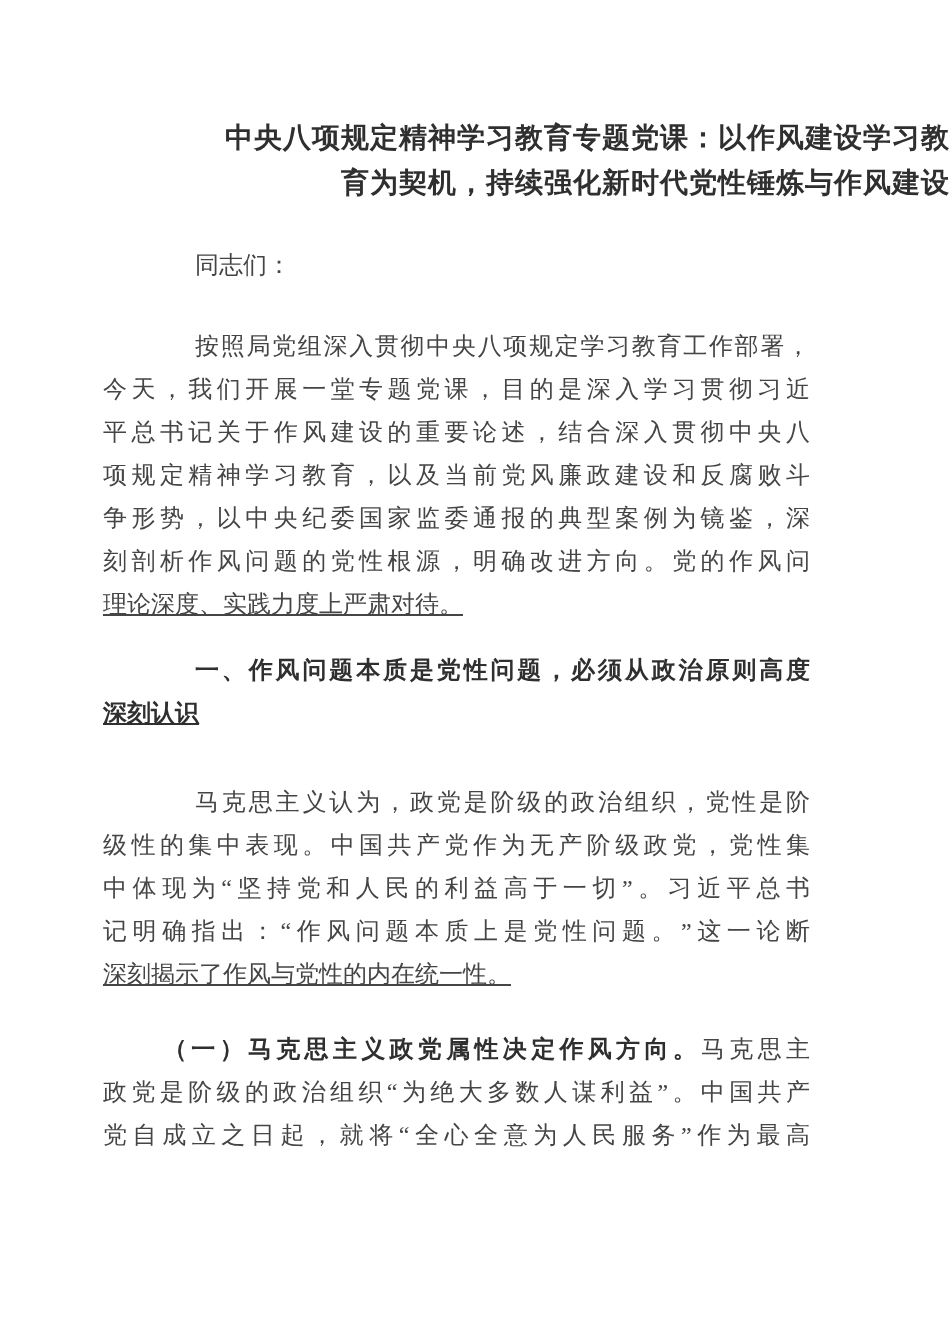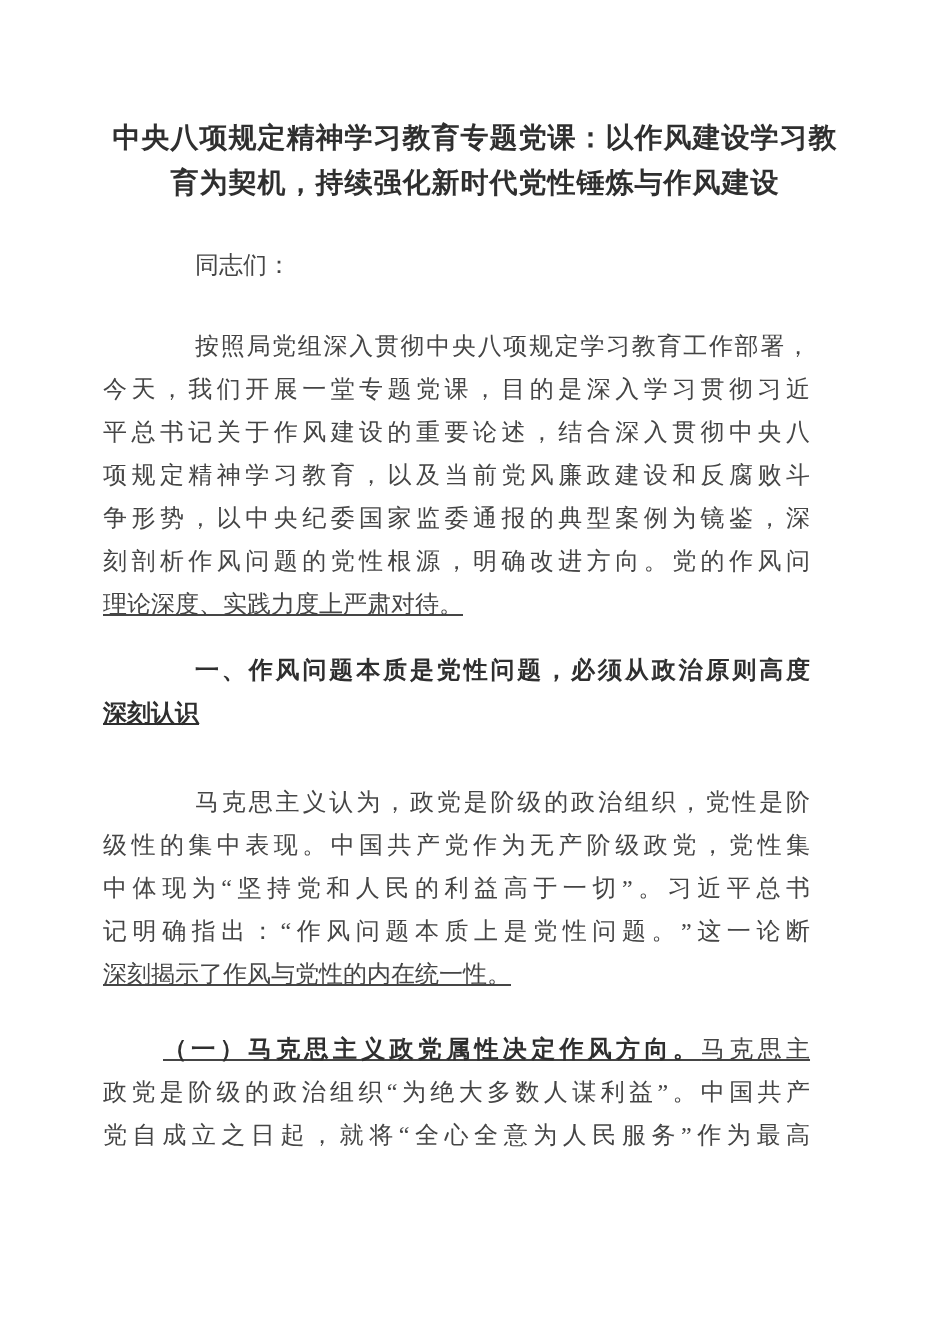--- a/index.html
+++ b/index.html
@@ -19,21 +19,21 @@
     padding-top: 115px;
     overflow: hidden;
     background: #ffffff;
   }
   .title {
     margin: 0;
     width: 950px;
     font-size: 28px;
     font-weight: 700;
     line-height: 45px;
-    text-align: center;
+    text-align: right;
     color: #2f2f2f;
     letter-spacing: 1px;
   }
   .block {
     margin-left: 103px;
     width: 707px;
     font-size: 24px;
     line-height: 43px;
     color: #454545;
     letter-spacing: 0;
@@ -49,21 +49,21 @@
   .jline {
     text-align: justify;
     text-align-last: justify;
     text-justify: inter-character;
   }
   .endline {
     text-align-last: left;
     text-decoration: underline;
   }
   .ind     { padding-left: 92px; }
-  .ind-sub { padding-left: 60px; text-decoration: underline; }
+  .ind-sub { padding-left: 60px; }
   .bold-lead {
     font-weight: 700;
     color: #2f2f2f;
   }
 </style>
 </head>
 <body>
 
 <div class="doc">
 

